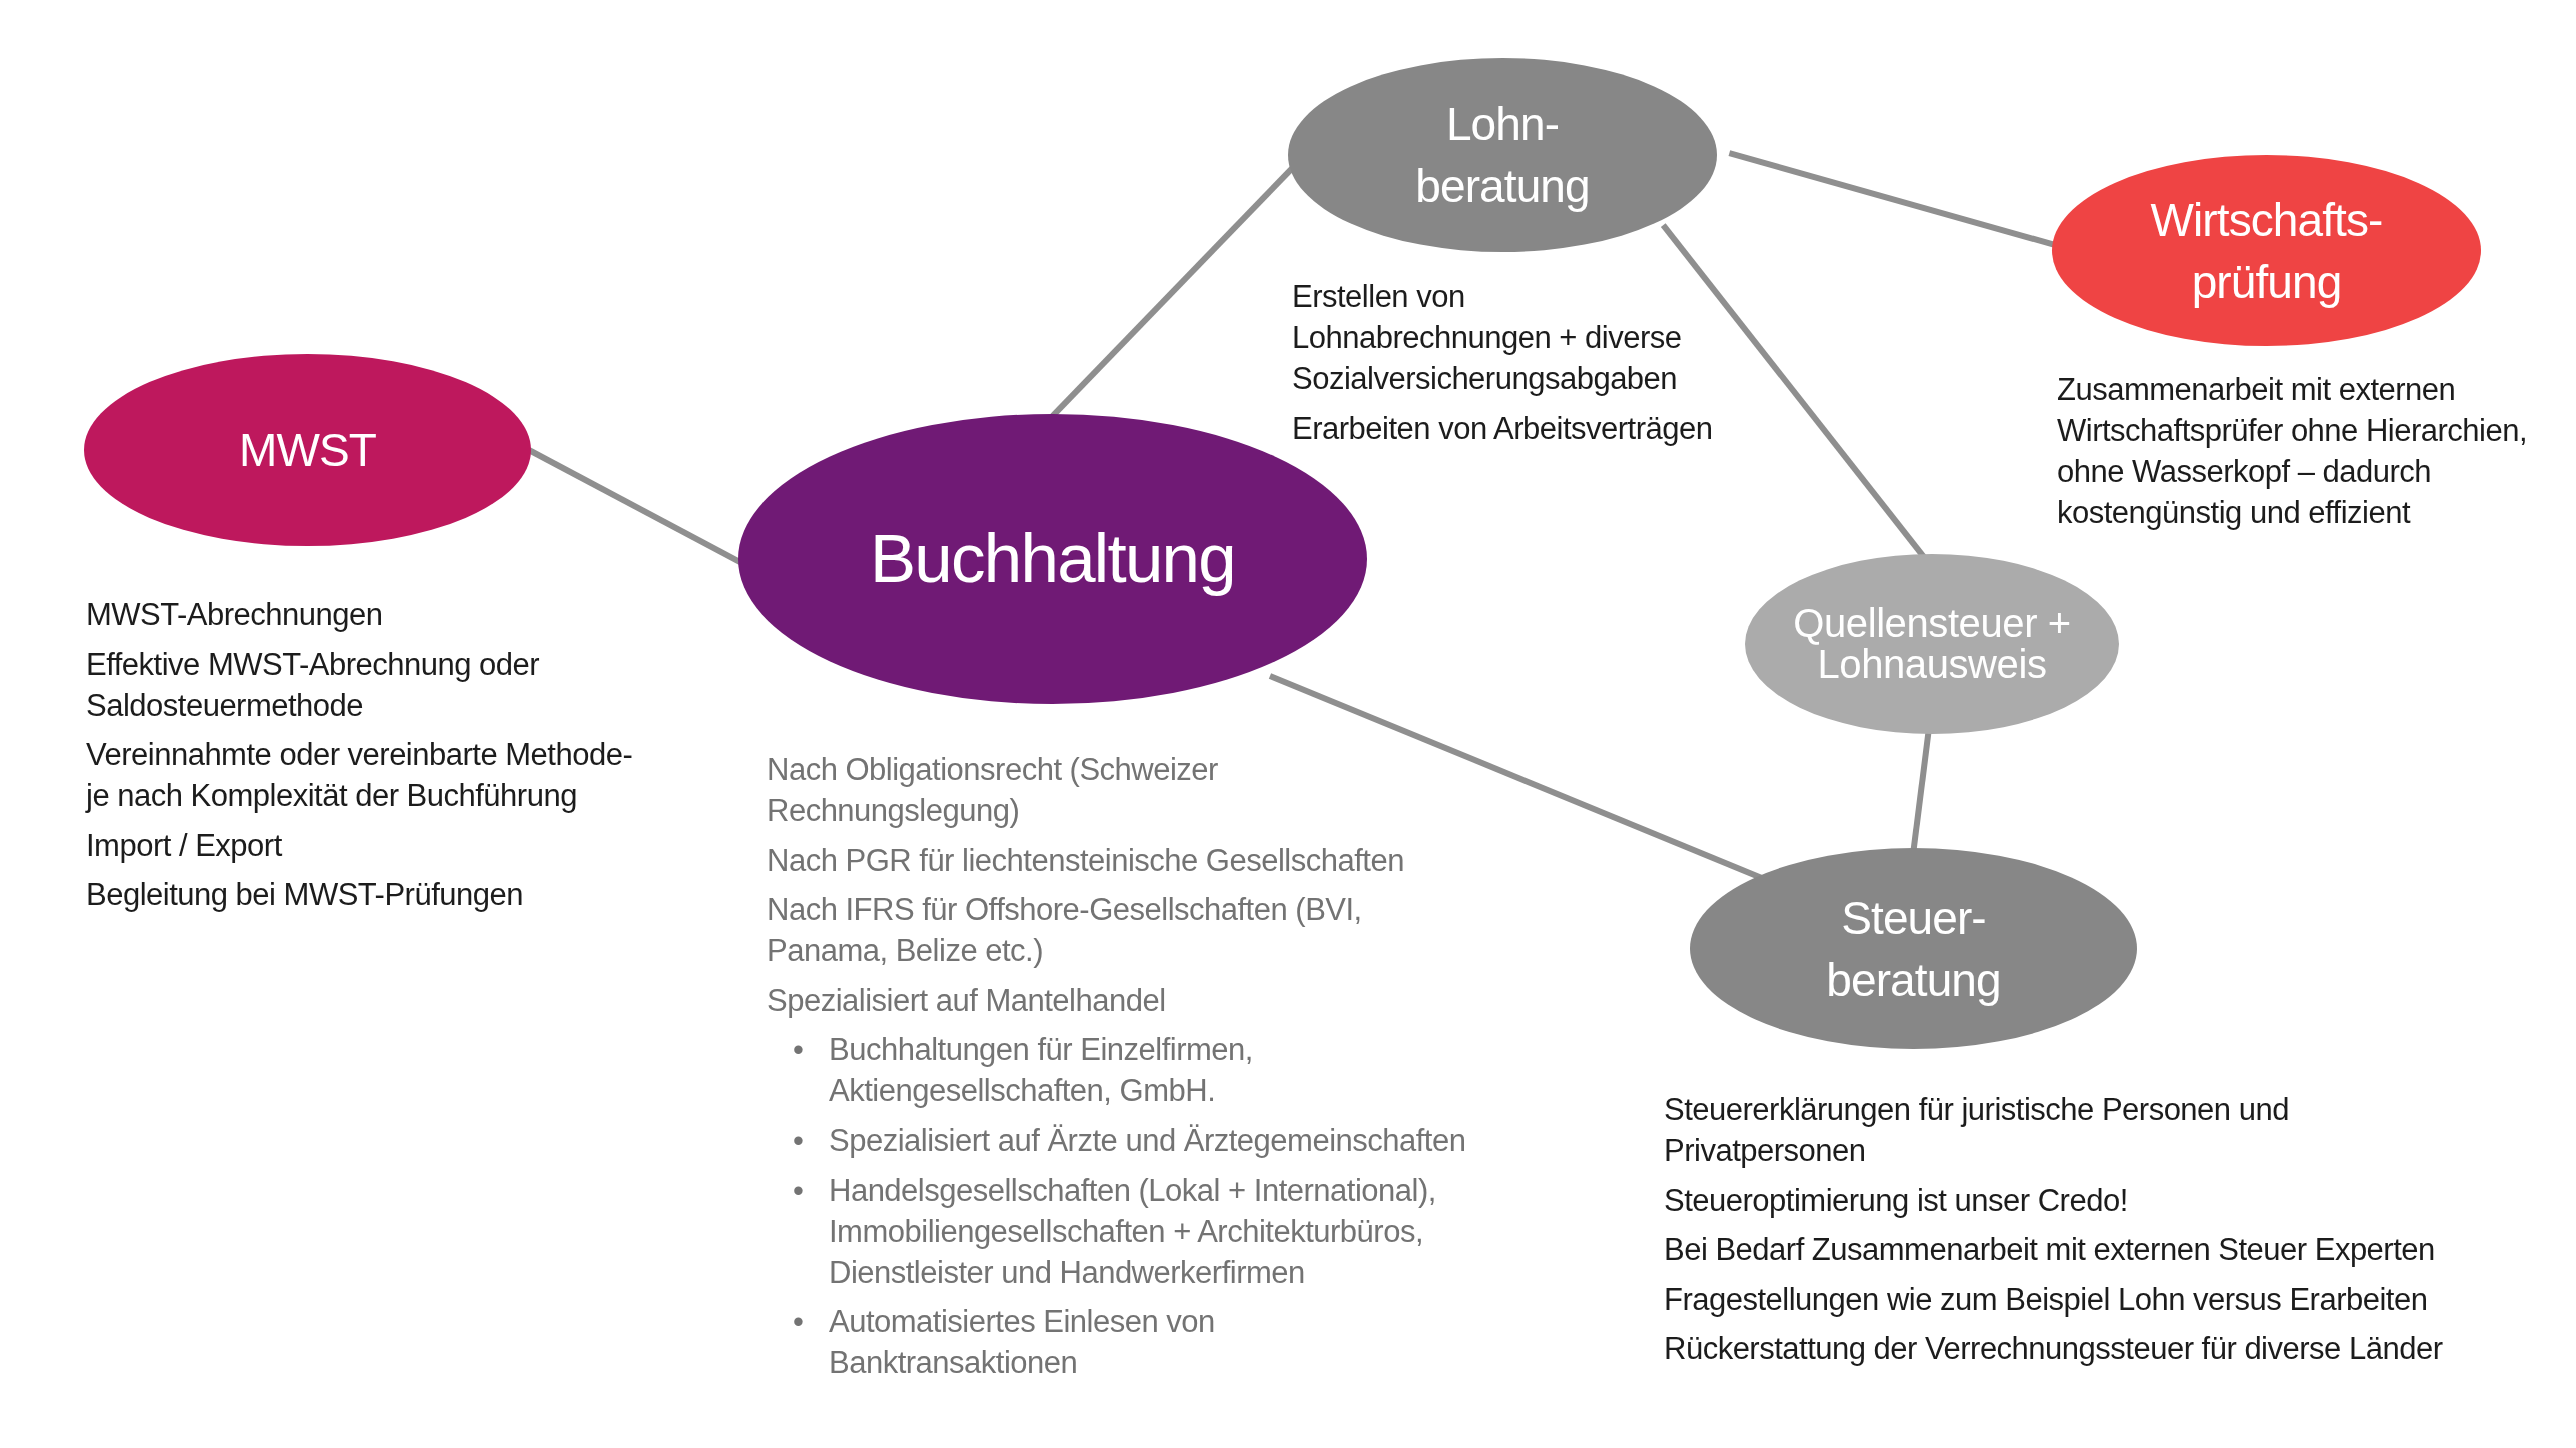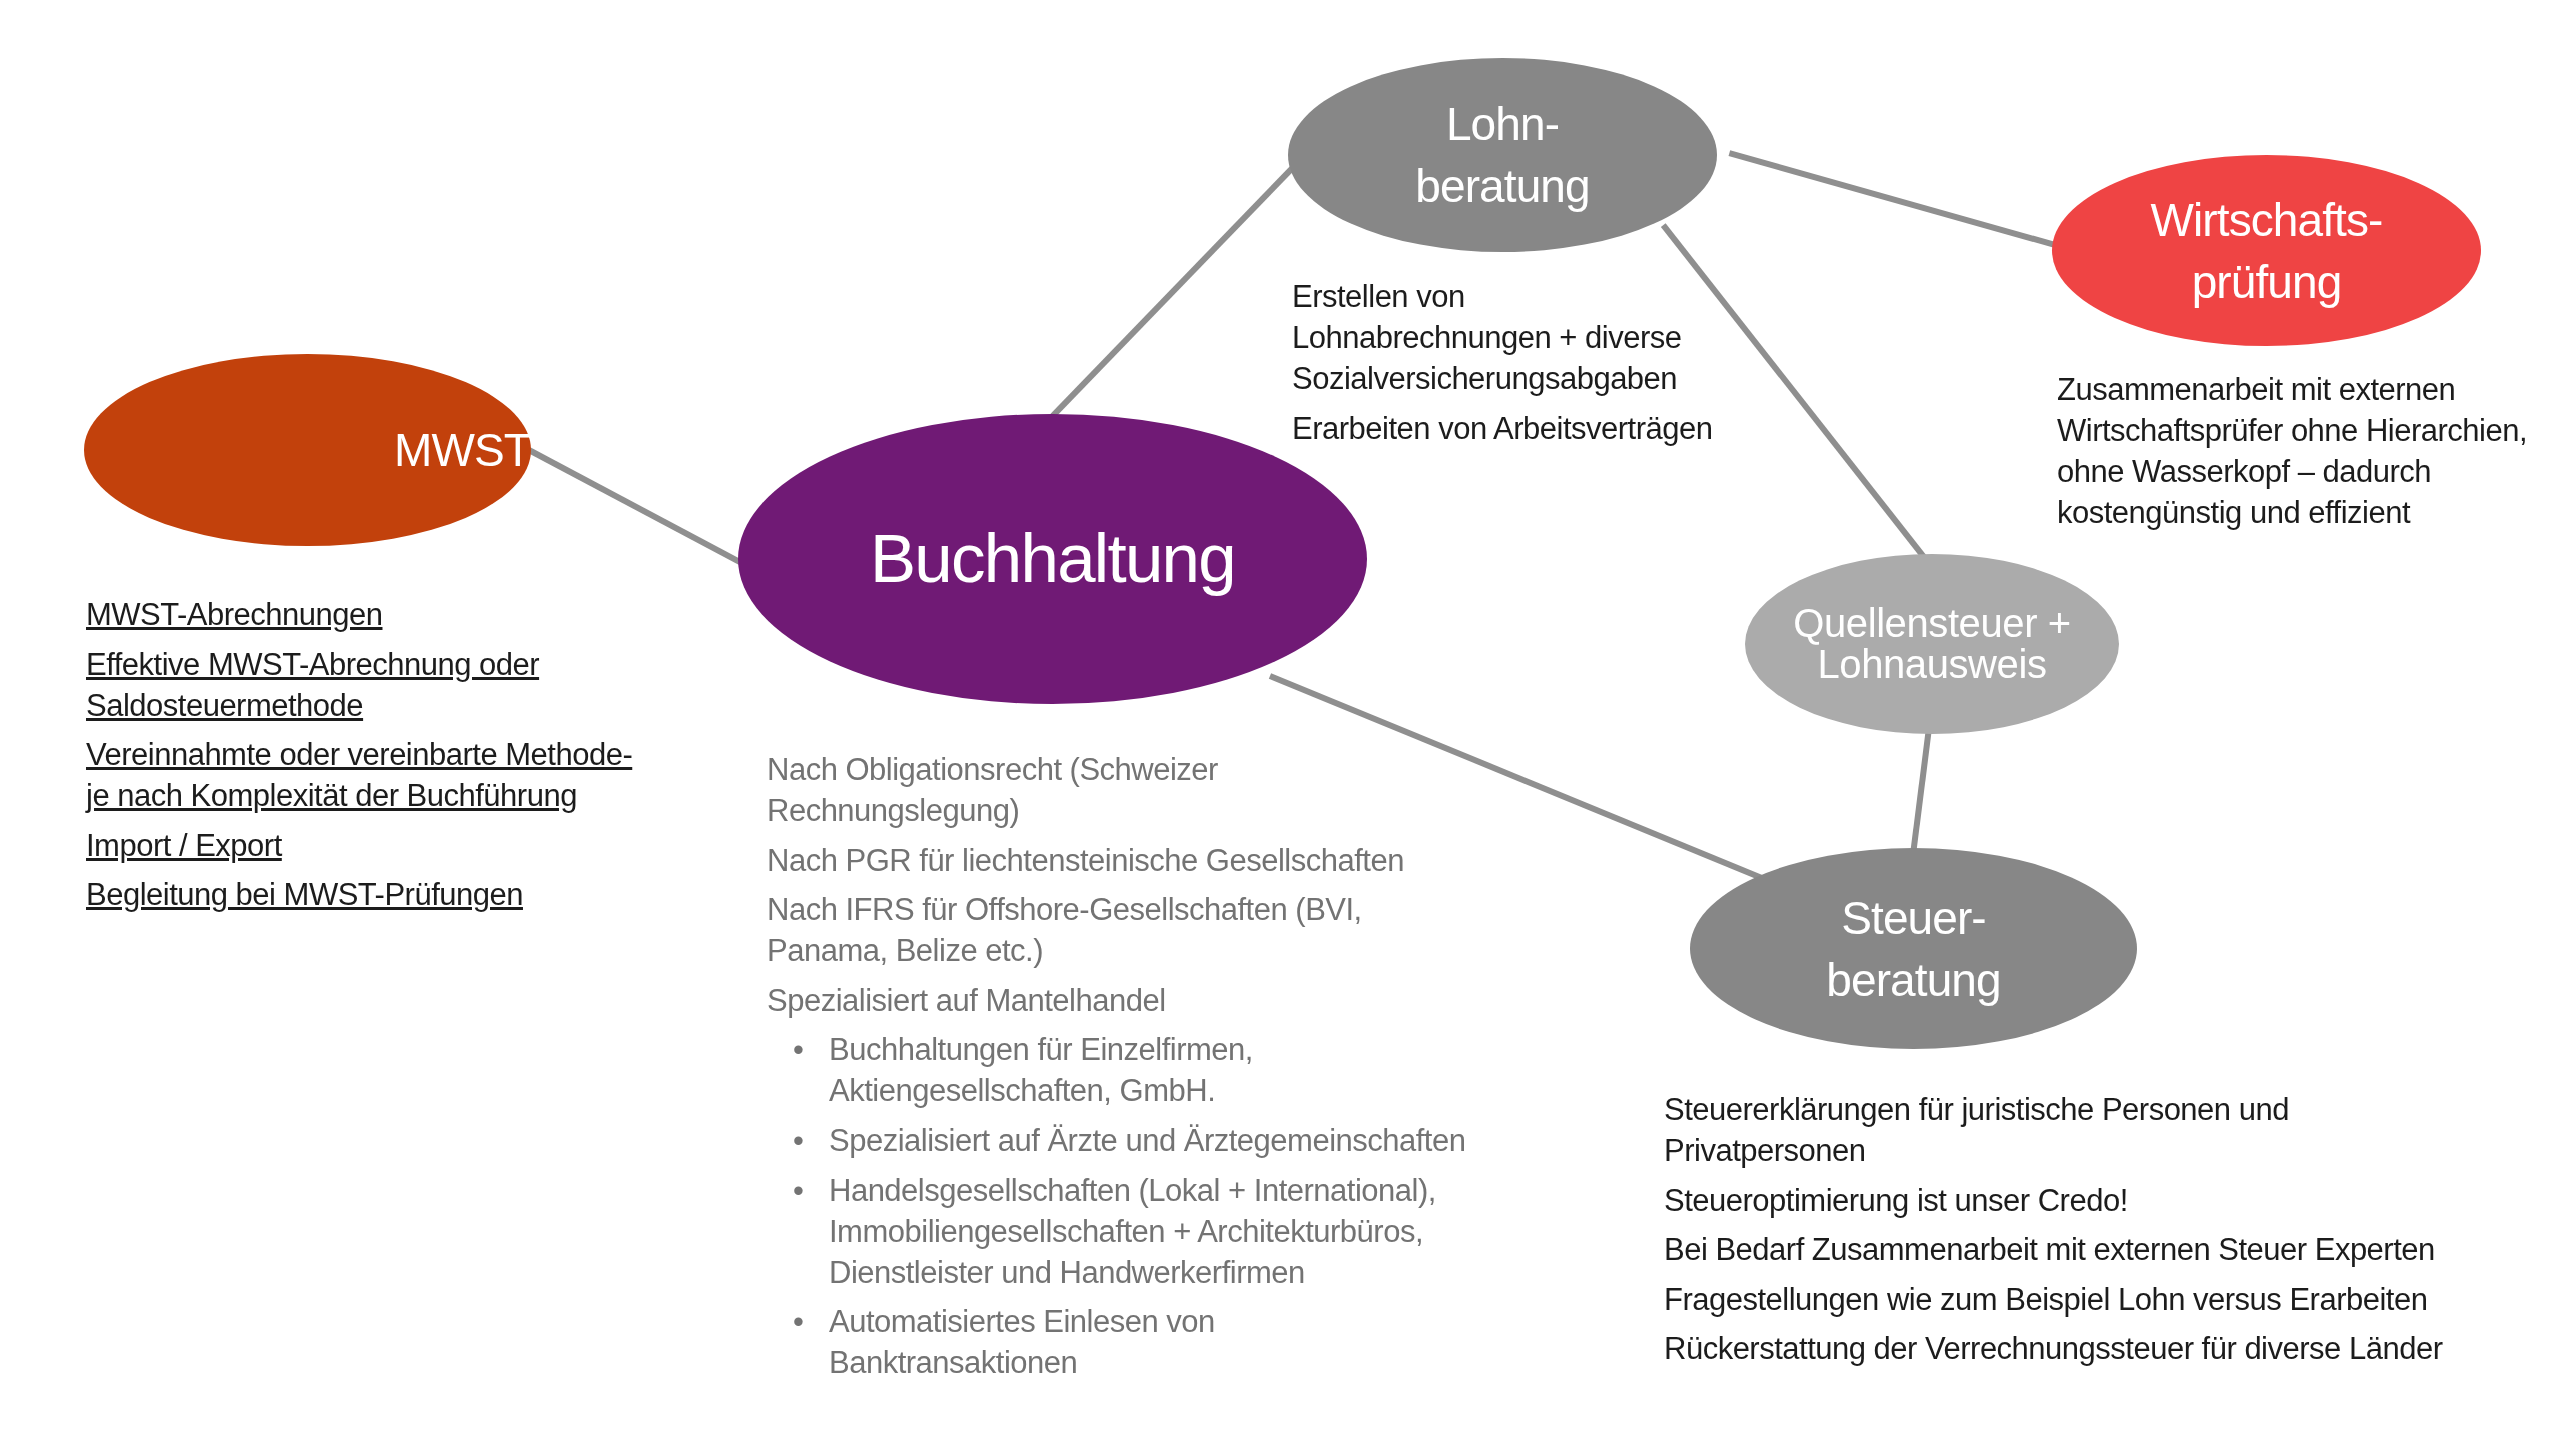--- a/index.html
+++ b/index.html
@@ -47,21 +47,21 @@
 
   <svg class="links" viewBox="0 0 3000 1687">
     <line x1="605" y1="518" x2="895" y2="672" style="stroke: rgb(143, 143, 143);"></line>
     <line x1="1226" y1="484" x2="1580" y2="118" style="stroke: rgb(143, 143, 143);"></line>
     <line x1="2014" y1="178" x2="2432" y2="296" style="stroke: rgb(143, 143, 143);"></line>
     <line x1="1937" y1="262" x2="2256" y2="668" style="stroke: rgb(143, 143, 143);"></line>
     <line x1="2249" y1="828" x2="2227" y2="1002" style="stroke: rgb(143, 143, 143);"></line>
     <line x1="1479" y1="787" x2="2095" y2="1040" style="stroke: rgb(143, 143, 143);"></line>
   </svg>
 
-  <div class="node" style="left: 84px; top: 354px; width: 447px; height: 192px; background: #c2410c; justify-content: flex-end;">
+  <div class="node" style="left: 84px; top: 354px; width: 447px; height: 192px; background: #be185d;">
     <span class="node-label">MWST</span>
   </div>
 
   <div class="node big" style="left: 738px; top: 414px; width: 629px; height: 290px; background: #701a75;">
     <span class="node-label">Buchhaltung</span>
   </div>
 
   <div class="node" style="left: 1288px; top: 58px; width: 429px; height: 194px; background: rgb(135, 135, 135);">
     <span class="node-label">Lohn-
 beratung</span>
@@ -75,21 +75,21 @@
   <div class="node small" style="left: 1745px; top: 554px; width: 374px; height: 180px; background: rgb(171, 171, 171);">
     <span class="node-label">Quellensteuer +
 Lohnausweis</span>
   </div>
 
   <div class="node" style="left: 1690px; top: 848px; width: 447px; height: 201px; background: rgb(135, 135, 135);">
     <span class="node-label">Steuer-
 beratung</span>
   </div>
 
-  <div class="details" style="left: 86px; top: 594px; width: 670px; color: rgb(28, 28, 28); text-decoration: underline;">
+  <div class="details" style="left: 86px; top: 594px; width: 670px; color: rgb(28, 28, 28);">
       <div class="para"><span>MWST-Abrechnungen</span></div>
       <div class="para"><span>Effektive MWST-Abrechnung  oder
 Saldosteuermethode</span></div>
       <div class="para"><span>Vereinnahmte oder vereinbarte Methode-
 je nach Komplexität der Buchführung</span></div>
       <div class="para"><span>Import / Export</span></div>
       <div class="para"><span>Begleitung bei MWST-Prüfungen</span></div>
     </div>
 
   <div class="details" style="left: 1292px; top: 276px; width: 567px; color: rgb(28, 28, 28);">

